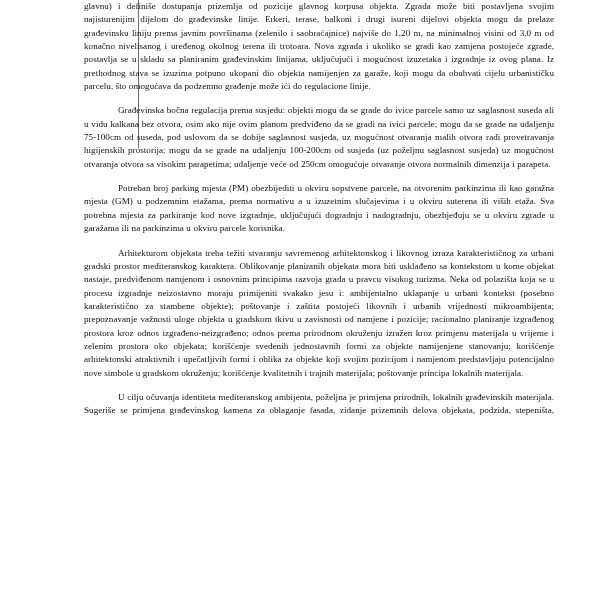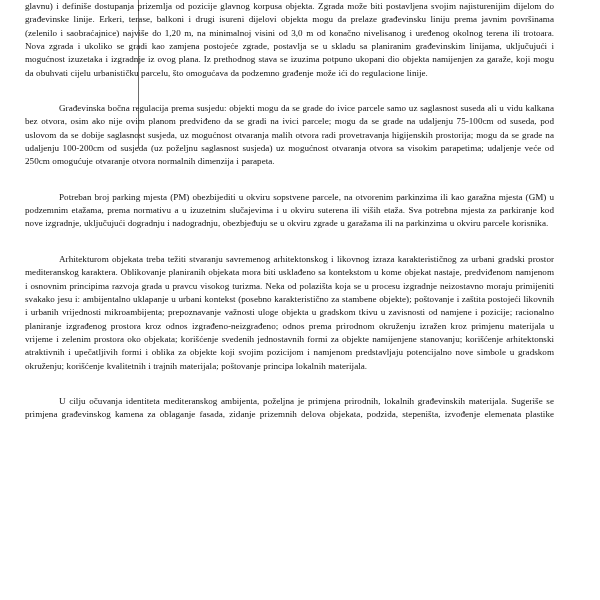--- a/index.html
+++ b/index.html
@@ -12,21 +12,21 @@
     background: #ffffff;
     font-family: "Liberation Serif", serif;
     overflow: hidden;
   }
   .page {
     position: relative;
     width: 600px;
     height: 600px;
     background: #ffffff;
     box-sizing: border-box;
-    padding: 0 46px 0 25px;
+    padding: 0 46px 0 84px;
   }
   .gutter-line {
     position: absolute;
     left: 138px;
     top: 0;
     width: 1px;
     height: 148px;
     background: #6d6d6d;
   }
   .doc-body {
@@ -37,21 +37,21 @@
     margin: 0 0 0 0;
     font-size: 9.1px;
     line-height: 13.35px;
     text-align: justify;
     color: #111111;
     text-indent: 0;
     letter-spacing: 0.02px;
     word-spacing: 0.2px;
   }
   p.para + p.para {
-    margin-top: 22px;
+    margin-top: 11px;
   }
   p.indent {
     text-indent: 34px;
   }
   .clip-last {
     max-height: 26px;
     overflow: hidden;
   }
 </style>
 </head>

